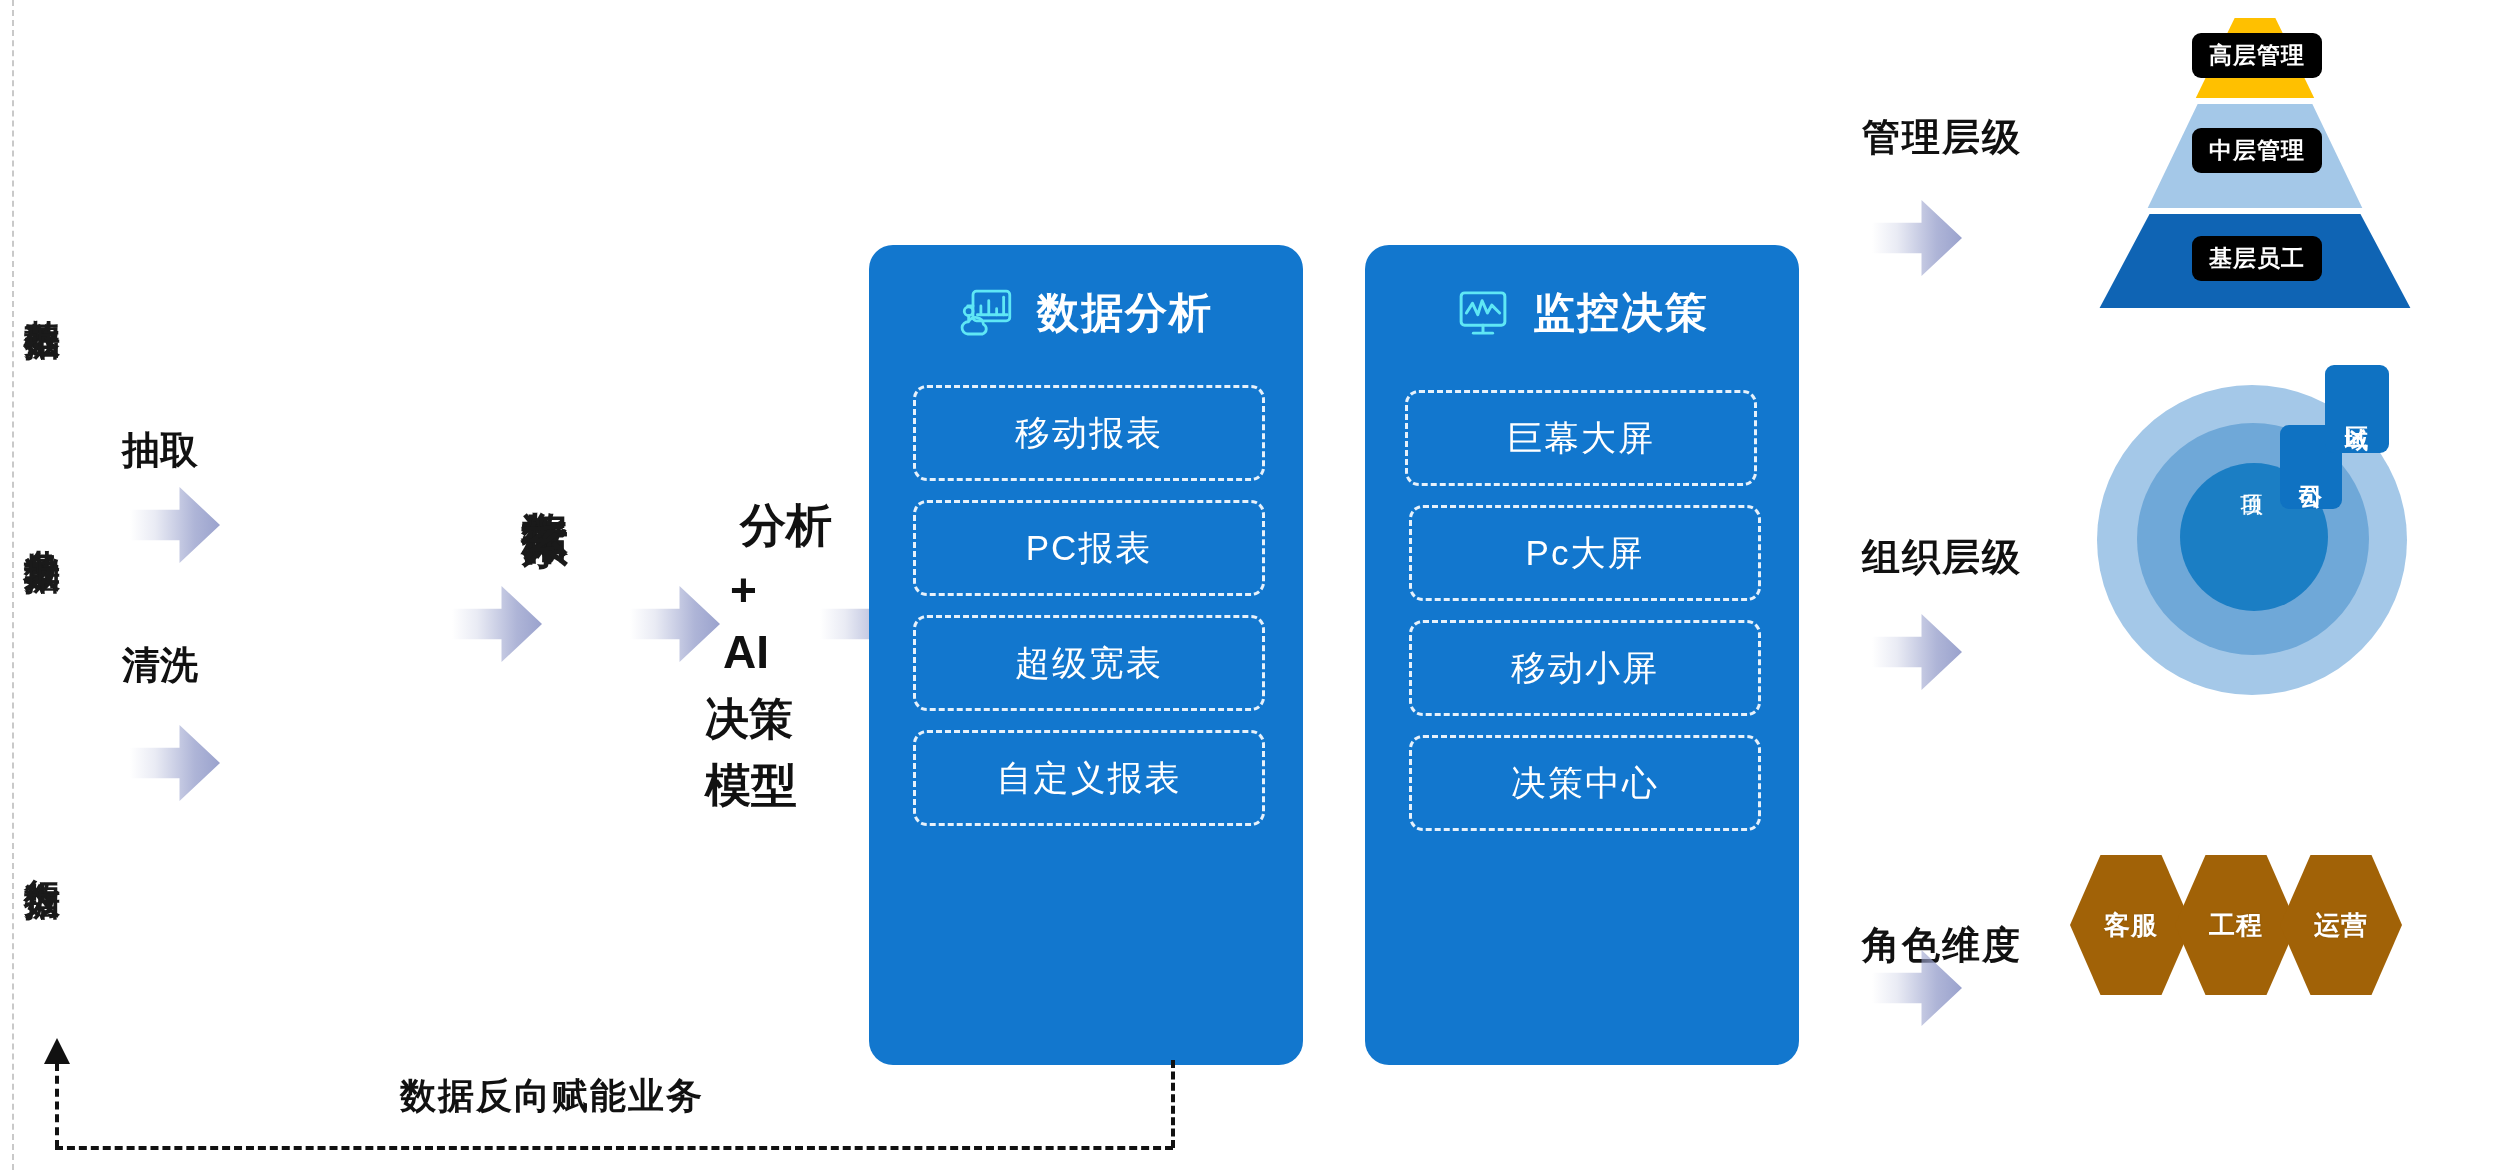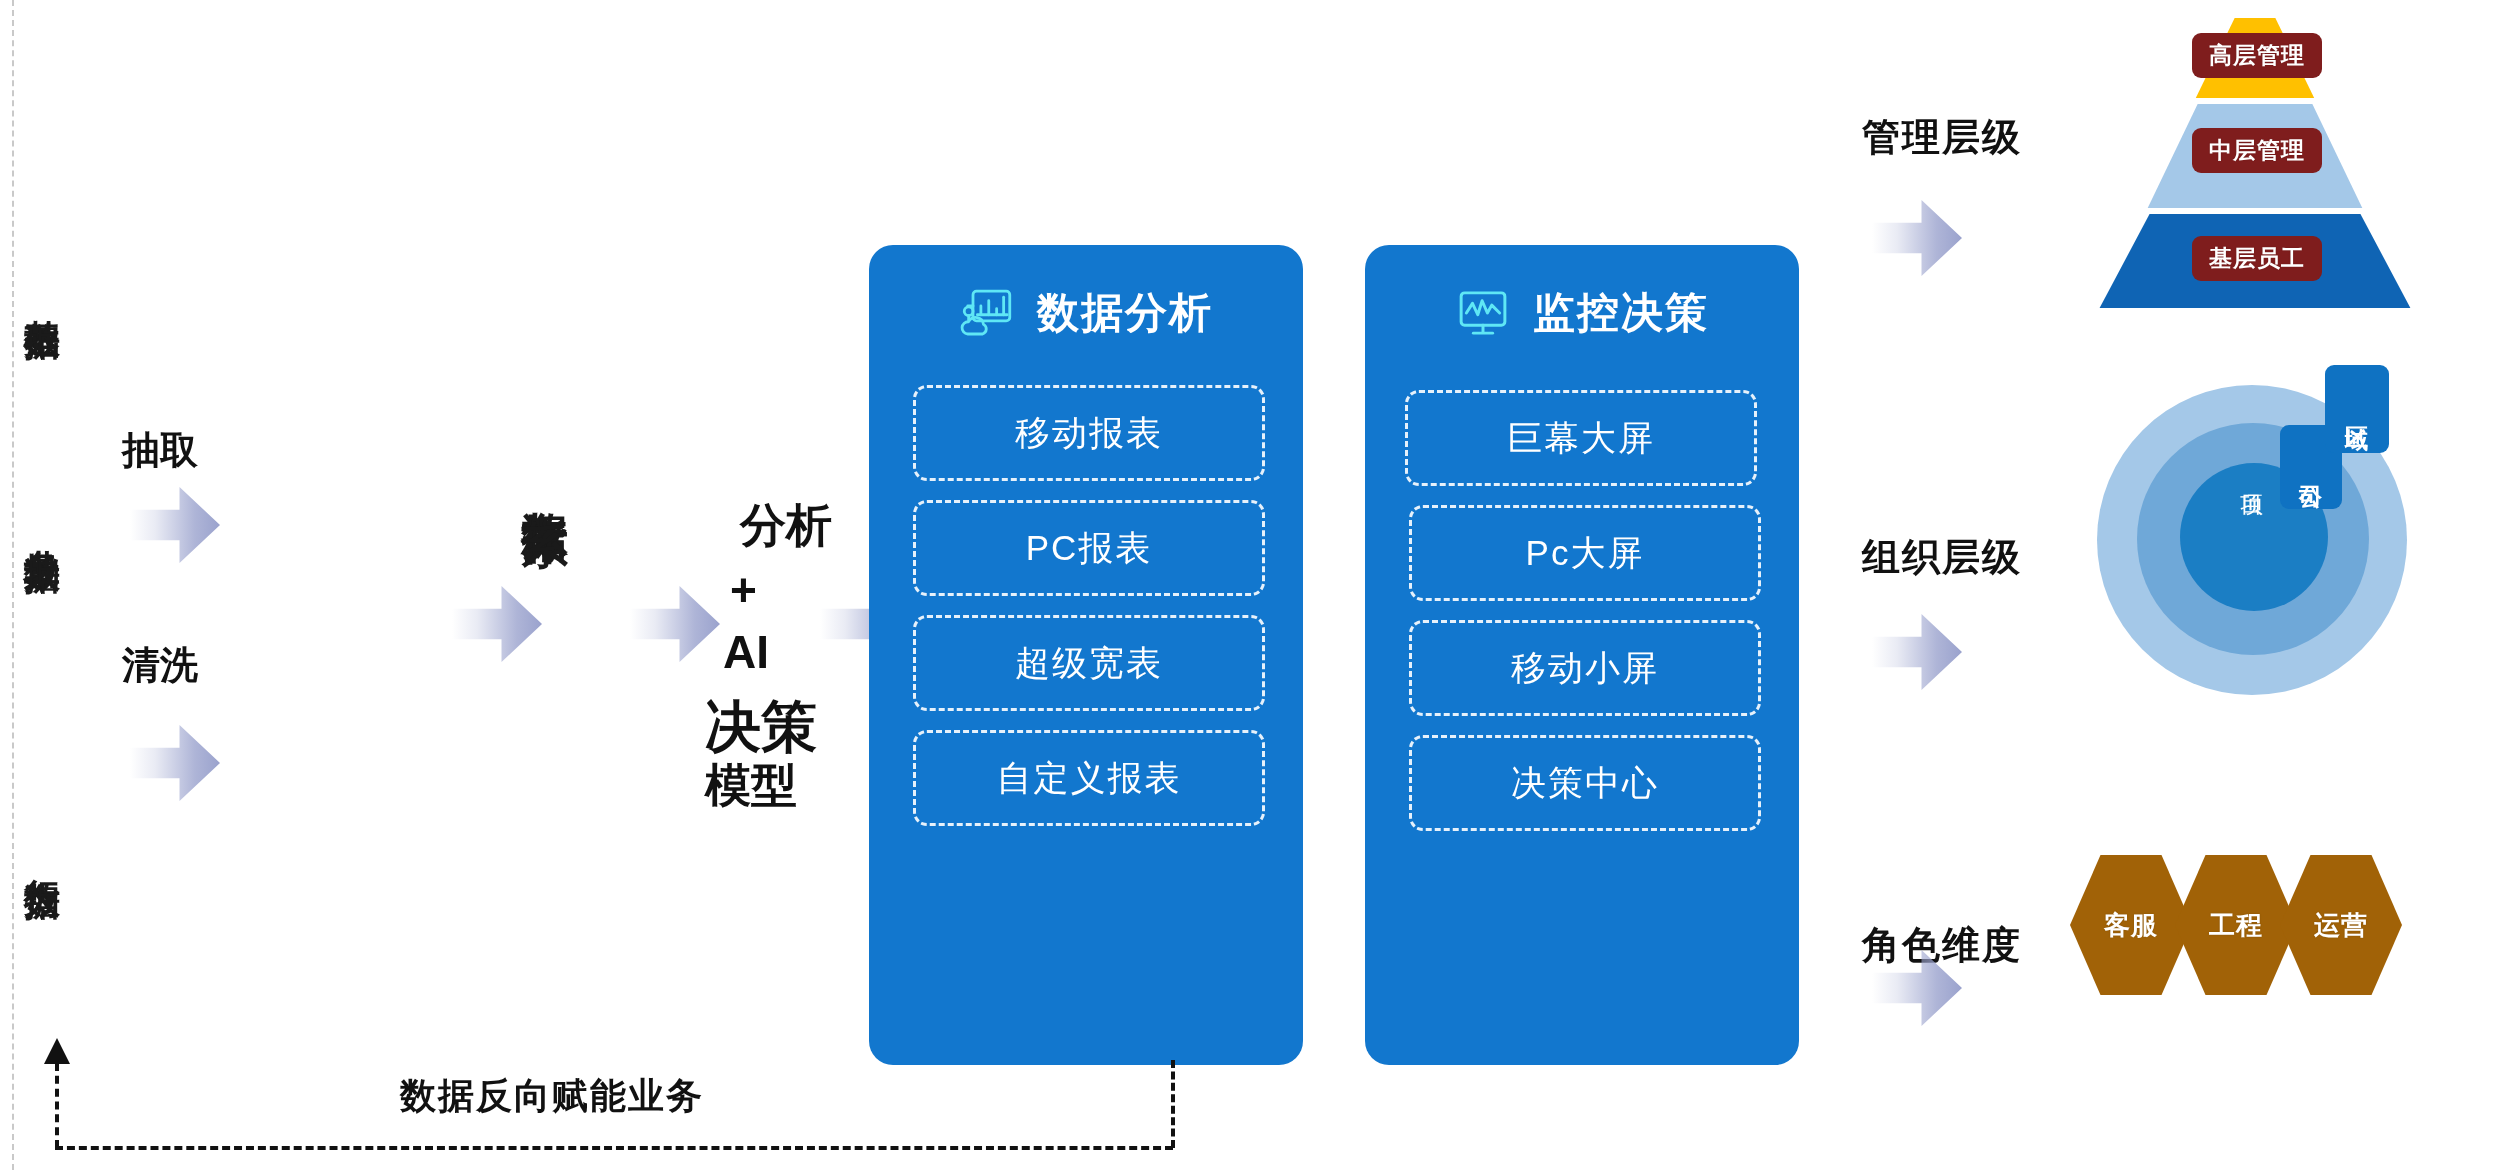--- a/index.html
+++ b/index.html
@@ -97,21 +97,21 @@
   
   .sec-label{
     position:absolute;font-size:38px;font-weight:700;color:#111;letter-spacing:2px;white-space:nowrap;
   }
 
   
   .pyr{position:absolute;}
   .pyr-tier{position:absolute;}
   .tag{
     position:absolute;
-    background:#7f1d1d;
+    background:#000000;
     border-radius:9px;
     color:#fff;font-size:23px;font-weight:700;letter-spacing:1px;
     display:flex;align-items:center;justify-content:center;
     text-shadow:0 0 2px rgba(0,0,0,.15);
   }
 
   
   .ring{position:absolute;border-radius:50%;}
   .ring-o{background:#a4c8e8;}
   .ring-m{background:#6fa8d8;}
@@ -170,21 +170,21 @@
 
   <div class="arrow" style="left:452px;top:586px;width:90px;height:76px;"></div>
 
   <div class="vtext" style="left:520px;top:475px;font-size:46px;height:370px;">数据指标体系</div>
 
   <div class="arrow" style="left:630px;top:586px;width:90px;height:76px;"></div>
 
   <div class="htext" style="left:705px;top:495px;font-size:46px;margin-left:35px;">分析</div>
   <div class="htext" style="left:730px;top:563px;font-size:46px;">+</div>
   <div class="htext" style="left:723px;top:625px;font-size:46px;">AI</div>
-  <div class="htext" style="left:705px;top:690px;font-size:56px;">决策</div>
+  <div class="htext" style="left:705px;top:690px;font-size:44px;">决策</div>
   <div class="htext" style="left:705px;top:755px;font-size:46px;">模型</div>
 
   <div class="arrow" style="left:820px;top:586px;width:90px;height:76px;"></div>
 
   <div class="panel" style="left:869px;top:245px;width:434px;height:820px;">
     <div class="panel-head">
       <svg class="panel-icon" viewBox="0 0 64 64" fill="none" stroke="#5fe7f5" stroke-width="3.2" stroke-linecap="round" stroke-linejoin="round">
         <rect x="16" y="7" width="42" height="34" rx="4"></rect>
         <path d="M25 34 V24"></path>
           <path d="M34 34 V18"></path>

